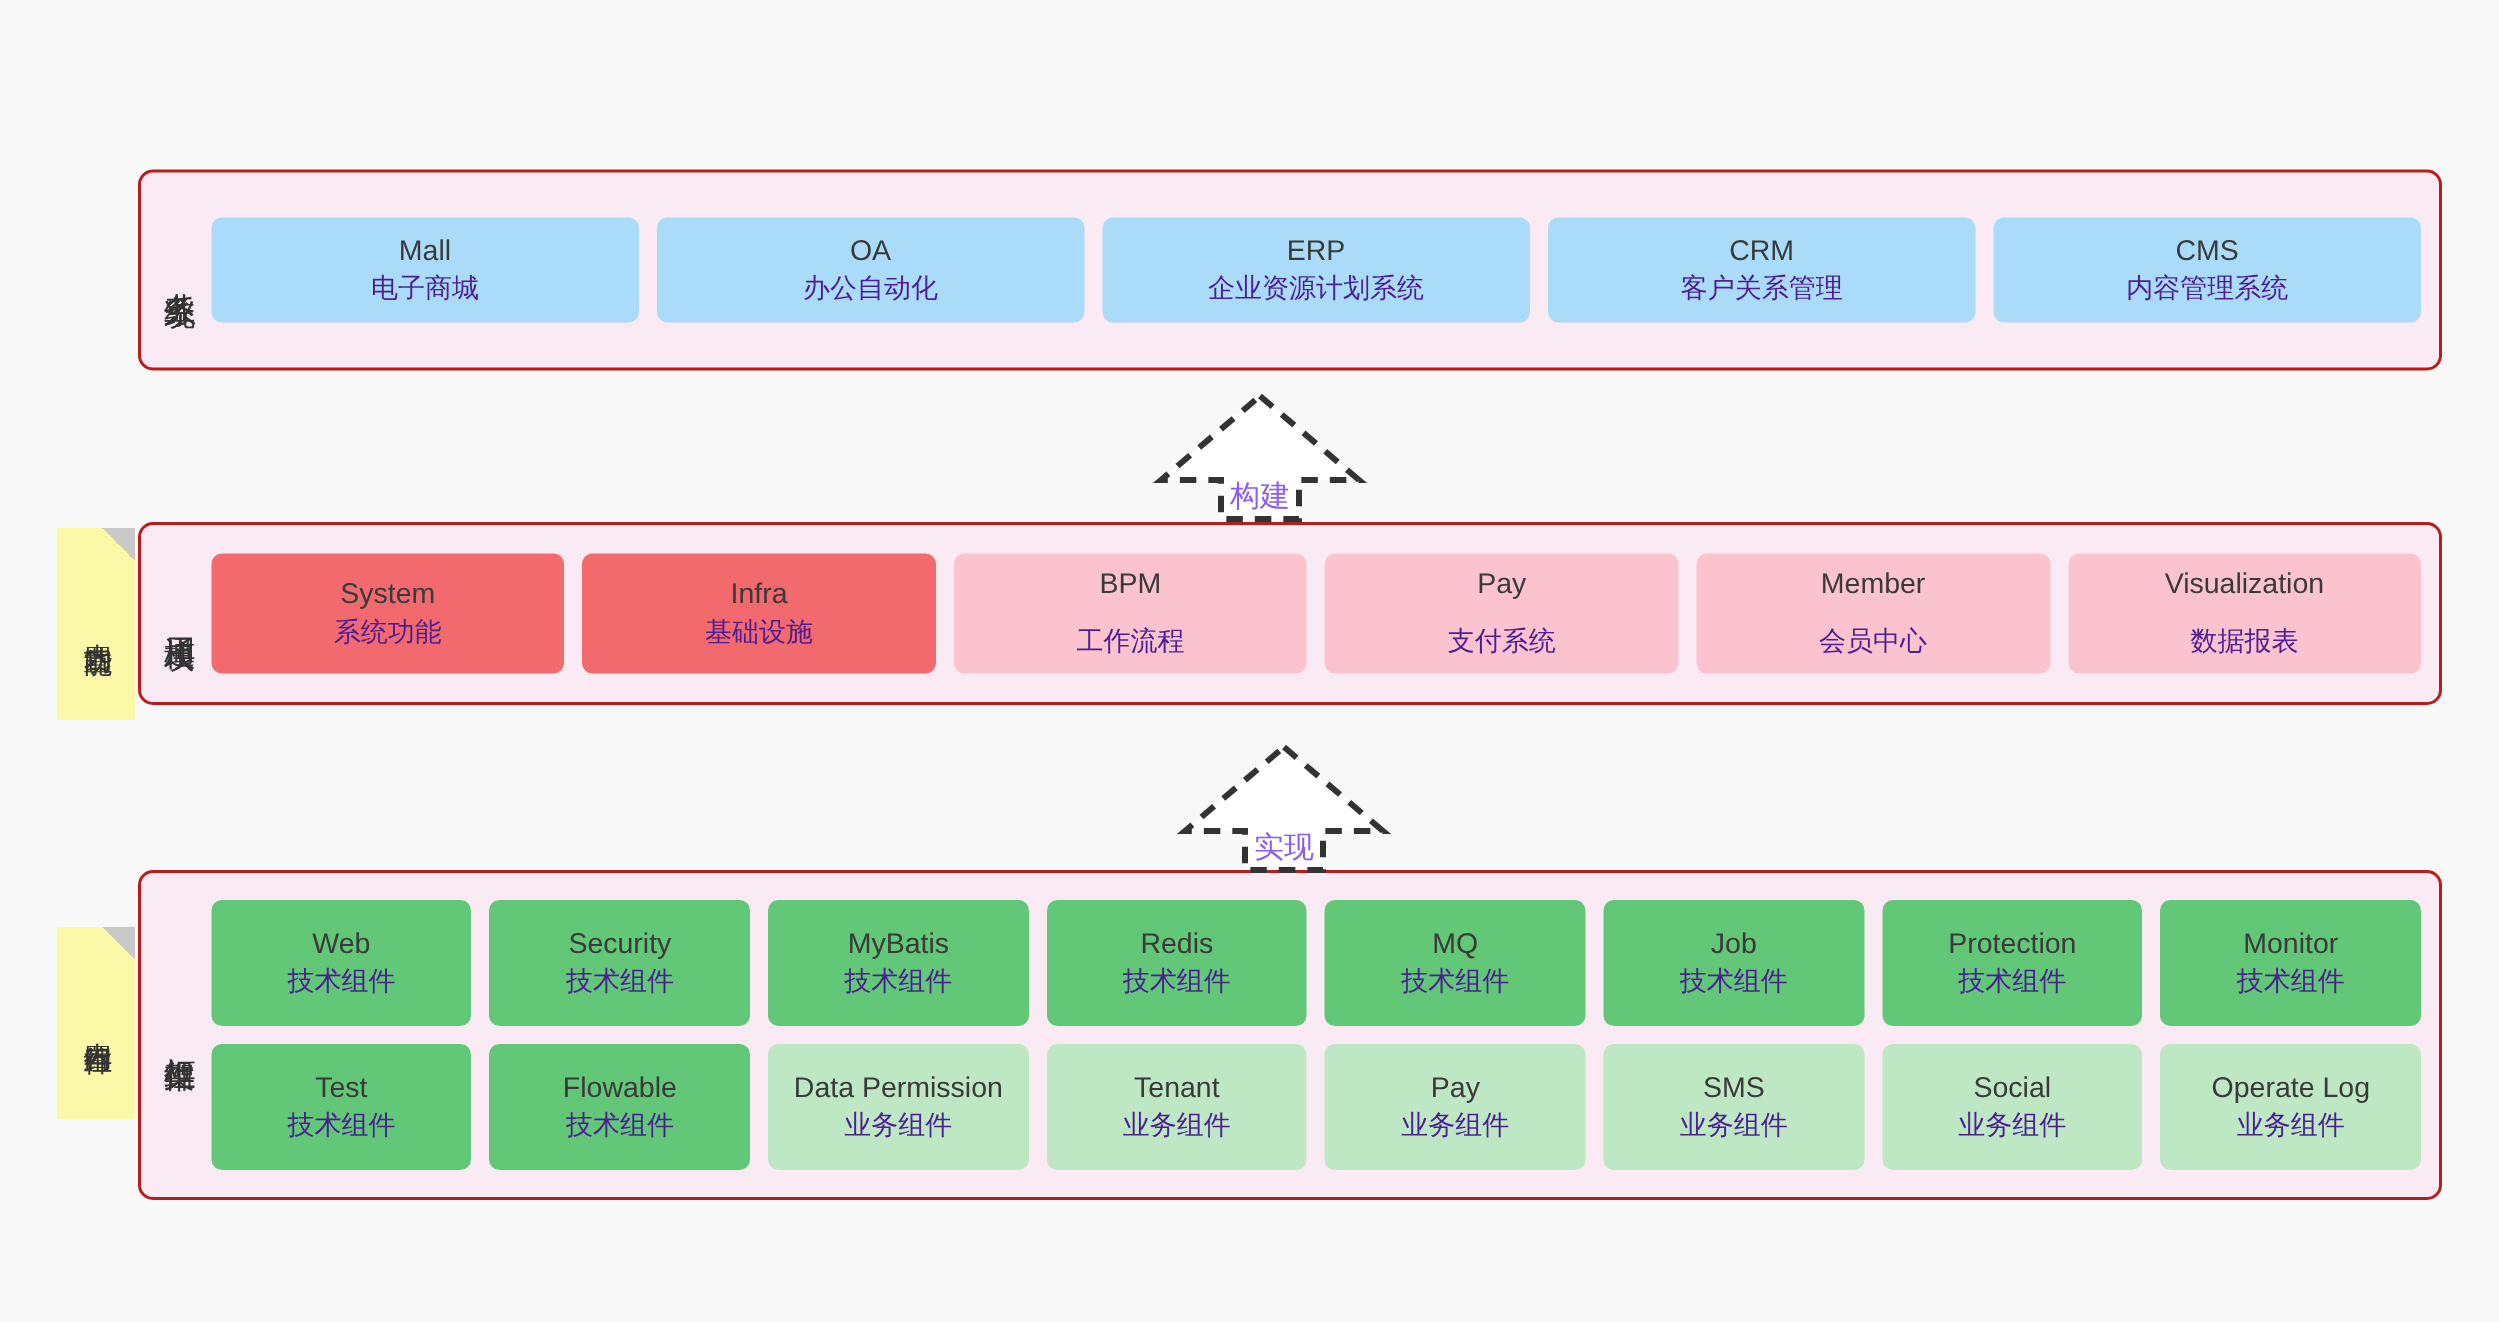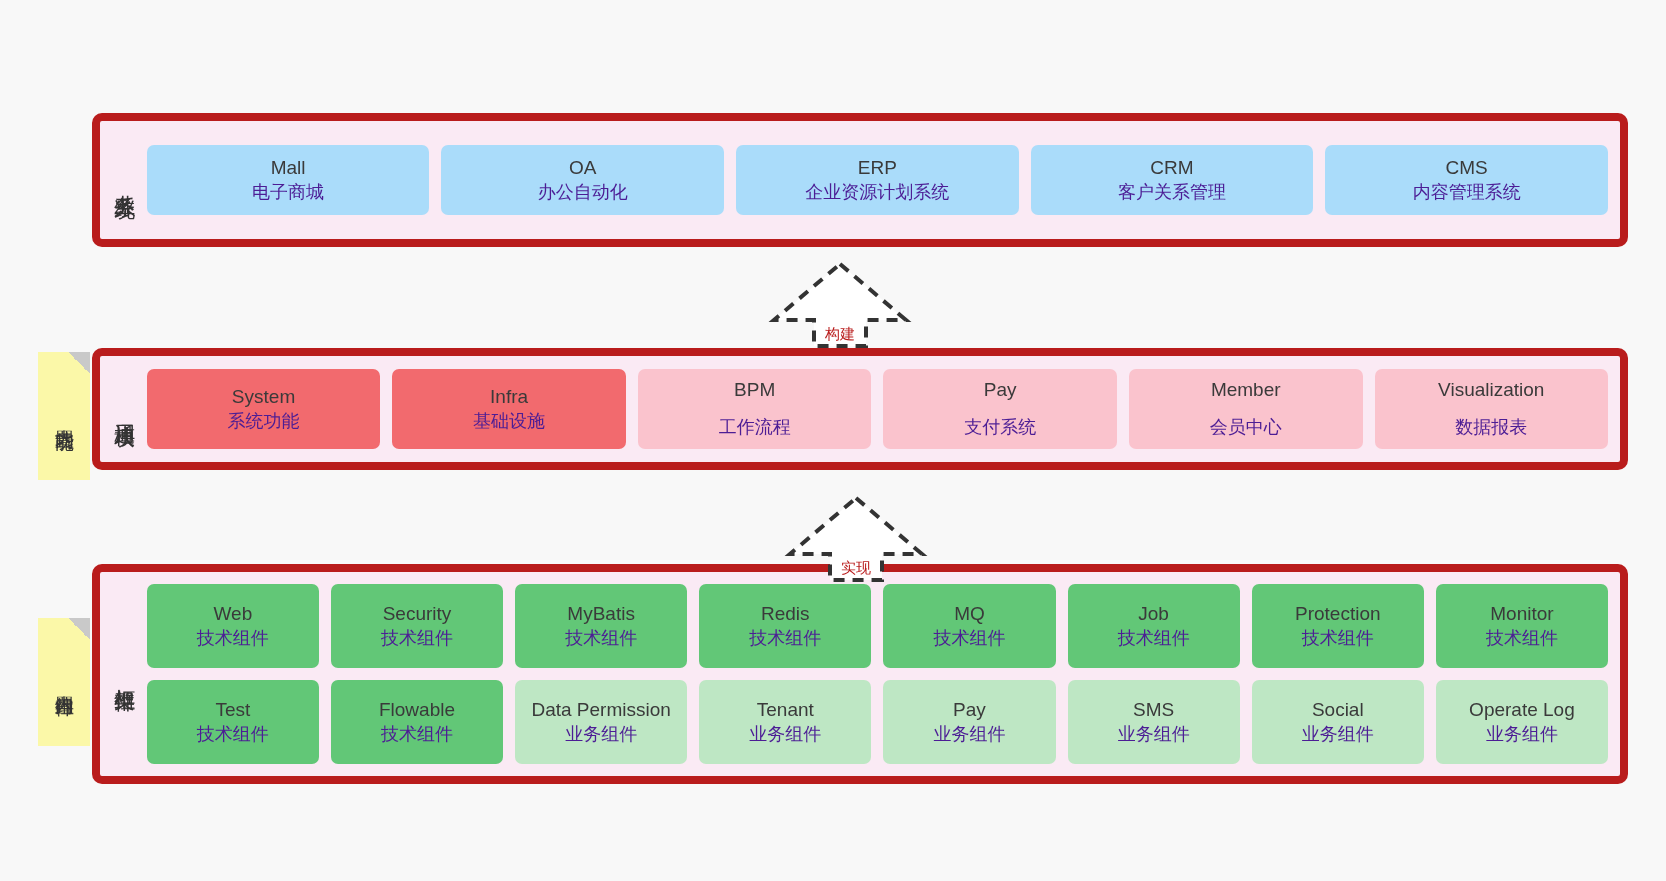--- a/index.html
+++ b/index.html
@@ -14,21 +14,21 @@
     font-family: "Liberation Sans", "DejaVu Sans", sans-serif;
     color: #333333;
     position: relative;
   }
 
   
   .layer {
     position: absolute;
     box-sizing: border-box;
     background: #faeaf4;
-    border: 8px solid #b91c1c;
+    border: 2px solid #b91c1c;
     border-radius: 10px;
     display: flex;
     flex-direction: row;
     align-items: center;
   }
   .layer-title {
     writing-mode: vertical-rl;
     text-orientation: upright;
     font-size: 21px;
     line-height: 1.18;
@@ -100,21 +100,21 @@
     top: 348px;
     width: 1536px;
     height: 122px;
     justify-content: space-between;
   }
   #layer-modules .card { height: 80px; }
 
   
   #layer-framework {
     left: 92px;
-    top: 564px;
+    top: 580px;
     width: 1536px;
     height: 220px;
   }
   #layer-framework .layer-body { gap: 12px; }
   #layer-framework .card { height: 84px; }
 
   
   .note {
     position: absolute;
     background: #fbf8a8;
@@ -159,22 +159,22 @@
     width: 160px;
     height: 92px;
     z-index: 1;
   }
   .arrow svg { display: block; }
   .arrow-label {
     position: absolute;
     left: 50%;
     transform: translateX(-50%);
     bottom: 6px;
-    font-size: 15px;
-    color: #b91c1c;
+    font-size: 20px;
+    color: #8b5cf6;
     background: transparent;
     white-space: nowrap;
     user-select: none;
   }
   #arrow-build  { left: 760px; top: 258px; }
   #arrow-impl   { left: 776px; top: 492px; }
 </style>
 </head>
 <body>
 

